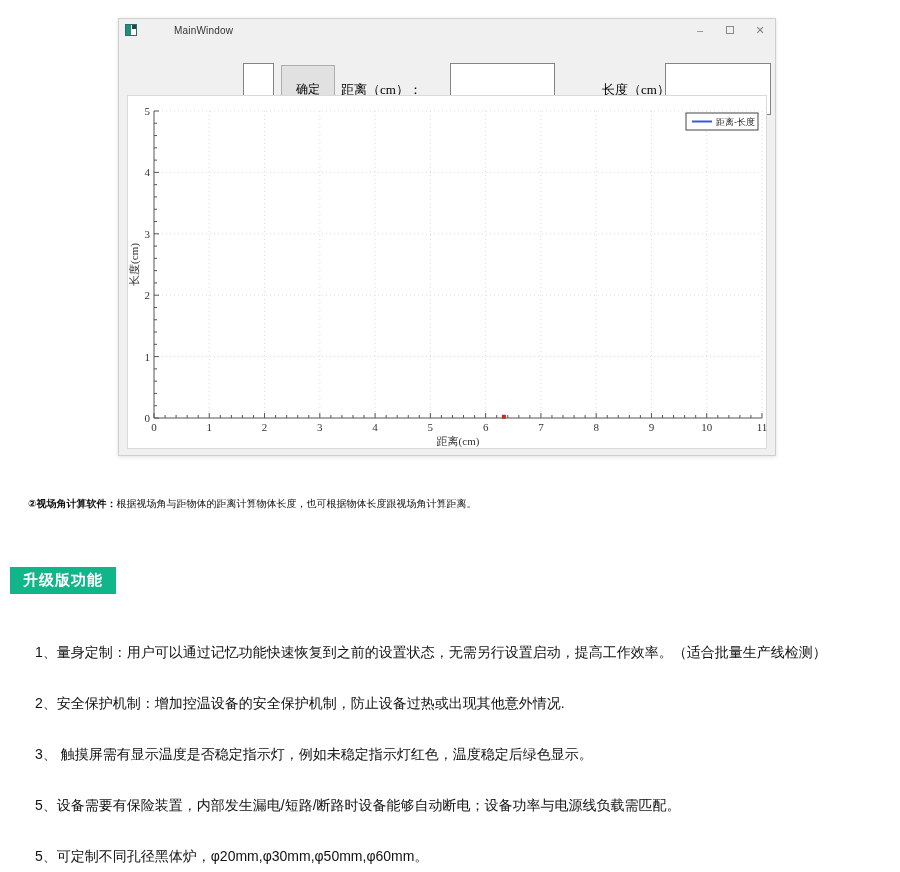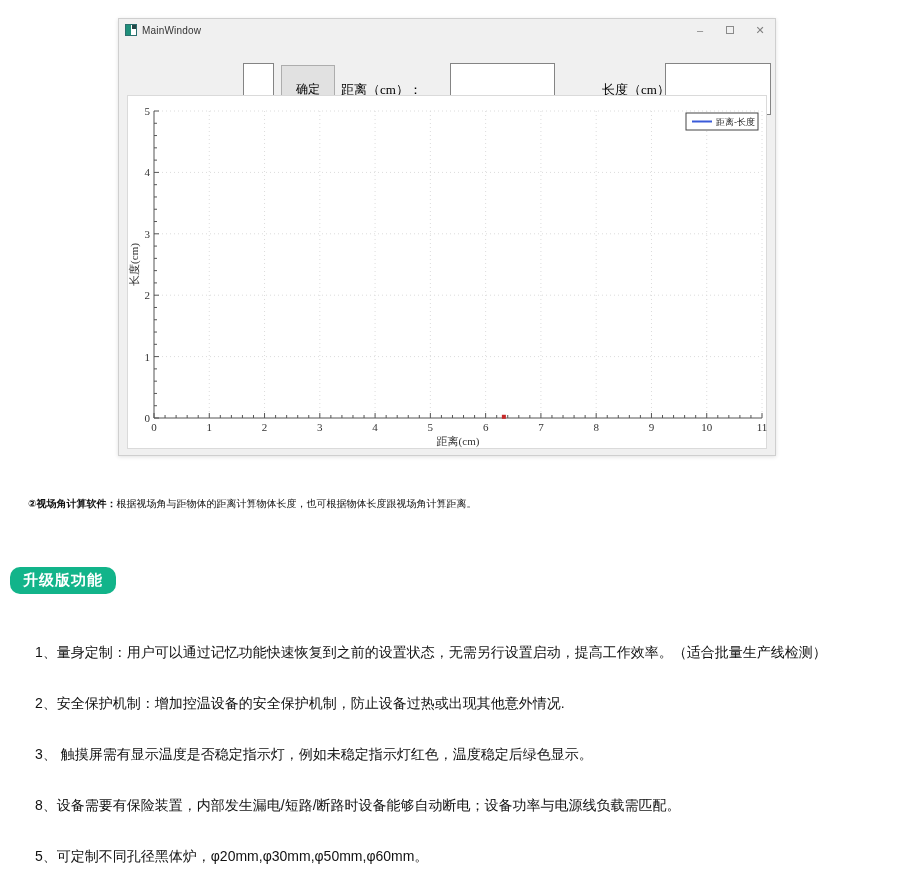--- a/index.html
+++ b/index.html
@@ -4,21 +4,21 @@
 <style>
   * { margin:0; padding:0; box-sizing:border-box; }
   html,body { width:900px; height:872px; background:#ffffff; overflow:hidden;
               font-family:"Liberation Sans","DejaVu Sans",sans-serif; }
   .page { position:relative; width:900px; height:872px; background:#fff; }
 
   
   .app-window { position:absolute; left:118px; top:18px; width:658px; height:438px;
                 background:#f0f0f0; border:1px solid #cfcfcf; box-shadow:0 1px 4px rgba(0,0,0,.12); }
   .titlebar { position:absolute; left:0; top:0; right:0; height:22px; background:#f0f0f0;
-              display:flex; align-items:center; }
+              display:flex; align-items:center;gap:32px; }
   .app-icon { width:12px; height:12px; margin-left:6px; margin-right:5px; position:relative;
               background:#fff; border:1px solid #2c6e6e; }
   .app-icon::before { content:""; position:absolute; left:0; top:0; width:5px; height:10px; background:#1f8f7a; }
   .app-icon::after { content:""; position:absolute; right:0; top:0; width:4px; height:4px; background:#274747; }
   .title-text { font-size:10px; color:#333; letter-spacing:.2px; }
   .win-controls { margin-left:auto; display:flex; align-items:center; height:100%; }
   .win-btn { width:30px; height:100%; display:flex; align-items:center; justify-content:center;
              color:#808080; font-size:11px; cursor:default; }
   .win-btn .maxbox { width:8px; height:8px; border:1px solid #8a8a8a; display:block; }
 
@@ -35,21 +35,21 @@
   .chart-widget { position:absolute; left:8px; top:76px; width:640px; height:354px;
                   background:#fff; border:1px solid #dadada; }
   .chart-widget svg { display:block; }
 
   
   .desc { position:absolute; left:28px; top:497px; width:860px; font-size:10px; color:#111; }
   .desc b { font-weight:bold; }
 
   .badge { position:absolute; left:10px; top:567px; height:27px; padding:0 13px;
            display:flex; align-items:center; justify-content:center;
-           color:#fff; font-size:15px; font-weight:bold; letter-spacing:1px;border-radius:10px; }
+           color:#fff; font-size:15px; font-weight:bold; letter-spacing:1px; }
 
   .features { position:absolute; left:5px; top:617px; width:888px; font-size:14px; color:#111; }
   .features .item { line-height:31px; text-indent:30px; white-space:nowrap;margin-top:20px; }
   .features .cont { line-height:31px; text-indent:0; }
 </style>
 </head>
 <body>
 
 <div class="page">
 
@@ -210,17 +210,17 @@
   <p class="desc">
     <b>②视场角计算软件：</b><span>根据视场角与距物体的距离计算物体长度，也可根据物体长度跟视场角计算距离。</span>
   </p>
 
   <div class="badge" id="badge" style="background: rgb(18, 180, 138);">升级版功能</div>
 
   <div class="features">
     <div class="item">1、量身定制：用户可以通过记忆功能快速恢复到之前的设置状态，无需另行设置启动，提高工作效率。（适合批量生产线检测）</div>
     <div class="item">2、安全保护机制：增加控温设备的安全保护机制，防止设备过热或出现其他意外情况.</div>
     <div class="item">3、 触摸屏需有显示温度是否稳定指示灯，例如未稳定指示灯红色，温度稳定后绿色显示。</div>
-    <div class="item">8、设备需要有保险装置，内部发生漏电/短路/断路时设备能够自动断电；设备功率与电源线负载需匹配。</div>
+    <div class="item">5、设备需要有保险装置，内部发生漏电/短路/断路时设备能够自动断电；设备功率与电源线负载需匹配。</div>
     <div class="item">5、可定制不同孔径黑体炉，φ20mm,φ30mm,φ50mm,φ60mm。</div>
   </div>
 
 </div>
 
 </body></html>

